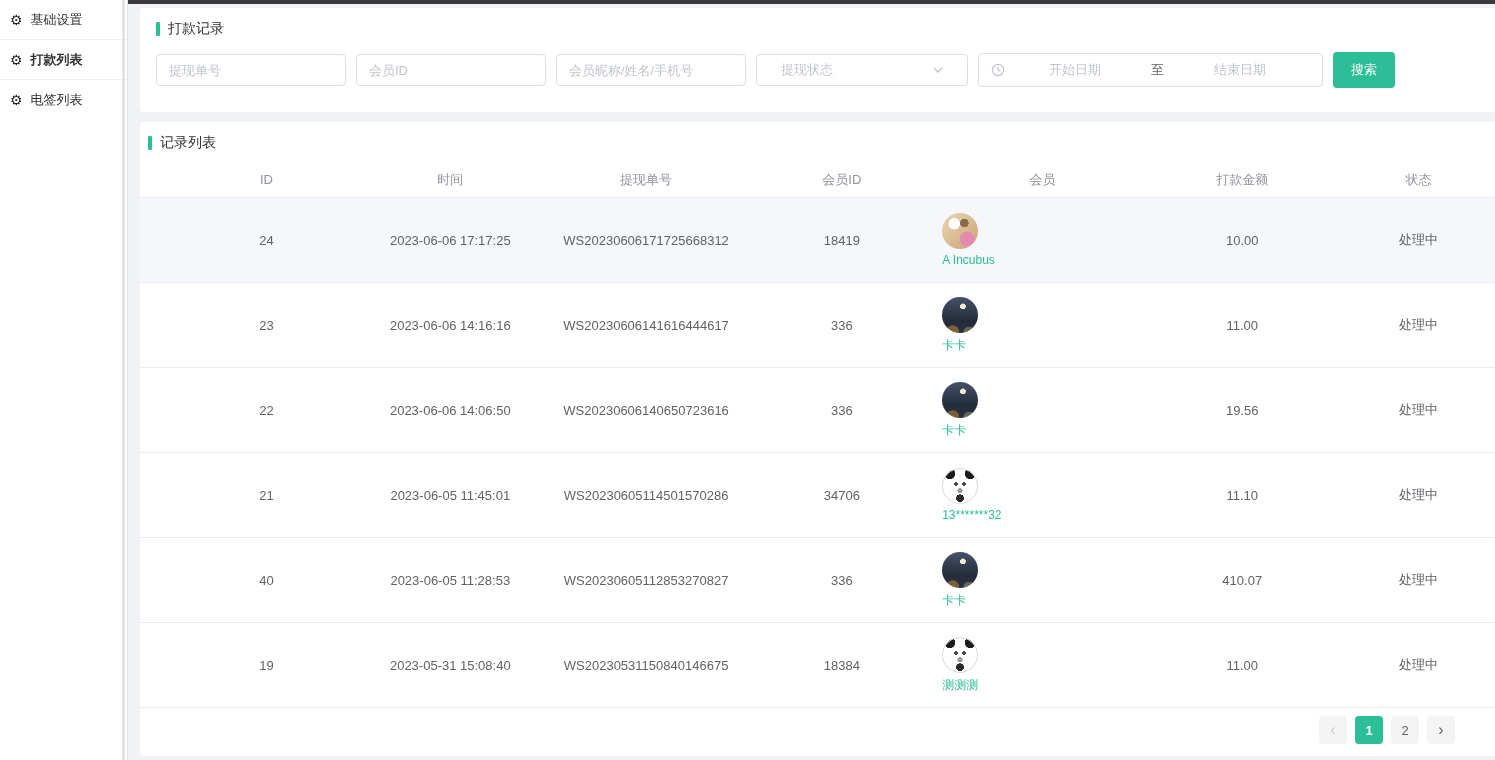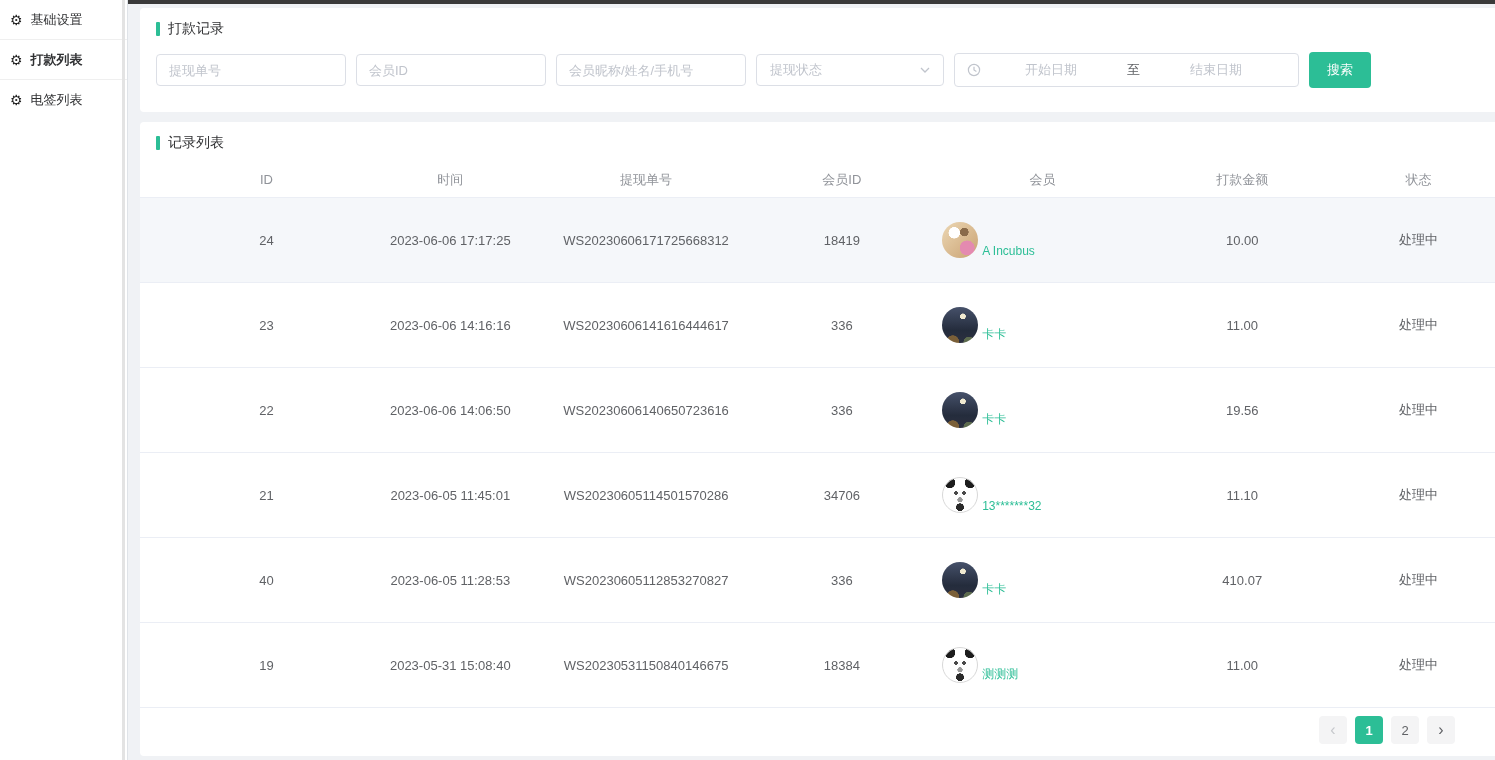--- a/index.html
+++ b/index.html
@@ -39,23 +39,23 @@
   
   .filters { display:flex; align-items:center; gap:10px; margin-top:14px; }
   .inp {
     height:32px; border:1px solid #dcdfe6; border-radius:4px;
     padding:0 12px; font-size:13px; color:#606266; background:#fff; outline:none;
     font-family:inherit;
   }
   .inp::placeholder { color:#c0c4cc; }
   .w190 { width:190px; }
   .select-box {
-    width:188px; height:32px; border:1px solid #dcdfe6; border-radius:4px;
+    width:212px; height:32px; border:1px solid #dcdfe6; border-radius:4px;
     display:flex; align-items:center; justify-content:space-between;
-    padding:0 13px; cursor:pointer; background:#fff;
+    padding:0 24px; cursor:pointer; background:#fff;
   }
   .select-box .ph { color:#c0c4cc; }
   .chev { width:10px; height:10px; color:#c0c4cc; }
   .date-box {
     width:345px; height:32px; border:1px solid #dcdfe6; border-radius:4px;
     display:flex; align-items:center; padding:16px 12px; background:#fff; cursor:text;
   }
   .clock { width:14px; height:14px; flex:0 0 auto; color:#c0c4cc; }
   .date-box .ph { color:#c0c4cc; flex:1; text-align:center; }
   .date-box .sep { color:#606266; padding:0 6px; }
@@ -66,21 +66,21 @@
 
   
   .tbl { margin-top:10px; }
   .trow { display:flex; align-items:center; border-bottom:1px solid #ebeef5; }
   .trow.head { height:36px; color:#909399; }
   .trow.data { height:85px; color:#606266; }
   .trow.data:nth-child(2) { background:#f5f7fa; }
   .tcell { text-align:center; overflow:hidden; }
   .c1{width:15.5%;padding-left:43px;} .c2{width:14.8%;} .c3{width:14.1%;} .c4{width:14.8%;}
   .c5{width:14.8%;} .c6{width:14.7%;} .c7{width:11.3%;}
-  .member { display:flex; flex-direction:row; align-items:flex-end; gap:4px; }
+  .member { display:flex; flex-direction:column; align-items:flex-start; gap:4px; }
   .member .mname { color:#2cbe96; font-size:12px; cursor:pointer; }
   .avatar { width:36px; height:36px; border-radius:50%; flex:0 0 auto; }
   .avatar.puppy {
     background:
       radial-gradient(circle at 70% 72%, #e48ab0 0 20%, rgba(0,0,0,0) 21%),
       radial-gradient(circle at 34% 30%, #ffffff 0 16%, rgba(0,0,0,0) 17%),
       radial-gradient(circle at 62% 28%, #8a6b4a 0 12%, rgba(0,0,0,0) 13%),
       linear-gradient(135deg,#ecd7b4,#c9a272);
   }
   .avatar.night {
@@ -160,21 +160,21 @@
         </svg>
         <span class="ph">开始日期</span>
         <span class="sep">至</span>
         <span class="ph">结束日期</span>
       </div>
       <button class="search-btn">搜索</button>
     </div>
   </div>
 
   <div class="card table-card">
-    <div class="section-title" style="padding-left:16px;">
+    <div class="section-title" style="padding-left:8px;">
       <span class="title-bar"></span>
       <span>记录列表</span>
     </div>
     <div class="tbl" id="records-table">
         <div class="trow head">
           <div class="tcell c1">ID</div>
           <div class="tcell c2">时间</div>
           <div class="tcell c3">提现单号</div>
           <div class="tcell c4">会员ID</div>
           <div class="tcell c5">会员</div>

